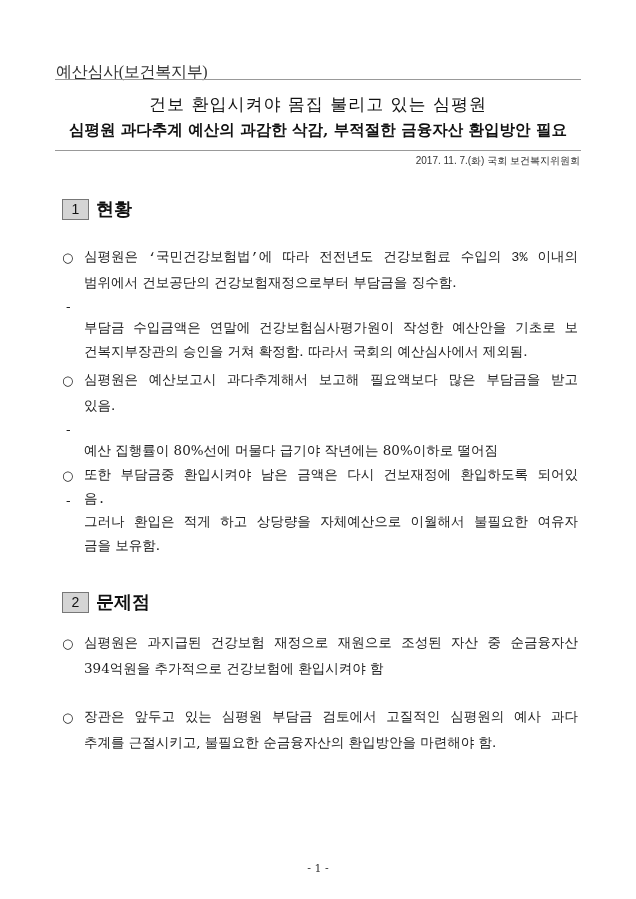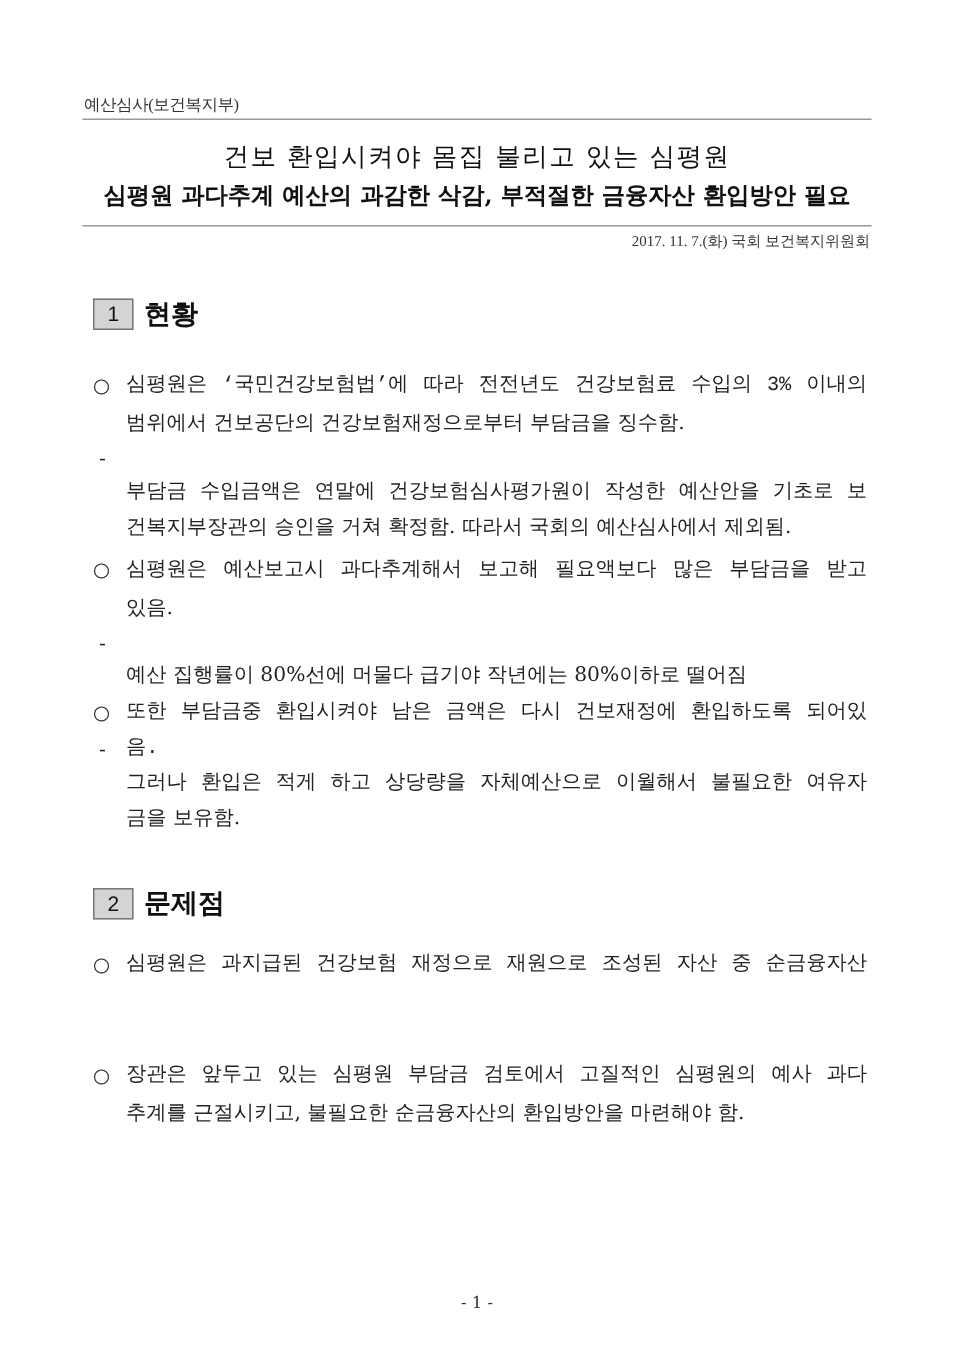--- a/index.html
+++ b/index.html
@@ -5,40 +5,40 @@
     * { margin: 0; padding: 0; box-sizing: border-box; }
     html, body { width: 636px; height: 899px; background: #ffffff; overflow: hidden; }
     body {
       position: relative;
       font-family: "DejaVu Serif", "Liberation Serif", serif;
       color: #1a1a1a;
     }
     .header-label {
       position: absolute; left: 56px; top: 62px;
       font-family: Liberation Serif, serif;
-      font-size: 11px; color: #333; letter-spacing: -0.3px;
+      font-size: 16px; color: #333; letter-spacing: -0.3px;
     }
     .rule {
       position: absolute; left: 55px; width: 526px; height: 1px; background: #999;
     }
     .rule.top { top: 79px; }
     .rule.bottom { top: 150px; }
     .title-main {
       position: absolute; left: 55px; width: 526px; top: 93px;
       text-align: center; font-size: 17px; font-weight: normal; letter-spacing: 1px;
       color: #111;
     }
     .title-sub {
       position: absolute; left: 55px; width: 526px; top: 120px;
       text-align: center; font-size: 15.5px; font-weight: bold; letter-spacing: 0px;
       color: #111; white-space: nowrap;
     }
     .date-line {
       position: absolute; right: 56px; top: 154px;
-      font-family: Liberation Serif, serif;
+      font-family: Liberation Sans, sans-serif;
       font-size: 10px; color: #333;
     }
     .section-head {
       position: absolute; left: 62px; display: flex; align-items: center;
     }
     .section-num {
       width: 27px; height: 21px; background: #d4d4d4; border: 1px solid #777;
       font-family: "Liberation Sans", "DejaVu Sans", sans-serif;
       font-size: 14px; display: flex; align-items: center; justify-content: center;
       color: #111;
@@ -138,20 +138,21 @@
   <div class="section-head" style="top:590px;">
     <div class="section-num">2</div>
     <div class="section-title">문제점</div>
   </div>
 
   <div class="para" style="top:632px;">
     <div class="bullet-row">
       <span class="bullet">○</span>
       <span class="text">심평원은 과지급된 건강보험 재정으로 재원으로 조성된 자산 중 순금융자산</span>
     </div>
+    <div class="indent last">394억원을 추가적으로 건강보험에 환입시켜야 함</div>
   </div>
 
   <div class="para" style="top:706px;">
     <div class="bullet-row">
       <span class="bullet">○</span>
       <span class="text">장관은 앞두고 있는 심평원 부담금 검토에서 고질적인 심평원의 예사 과다</span>
     </div>
     <div class="indent last">추계를 근절시키고, 불필요한 순금융자산의 환입방안을 마련해야 함.</div>
   </div>
 

